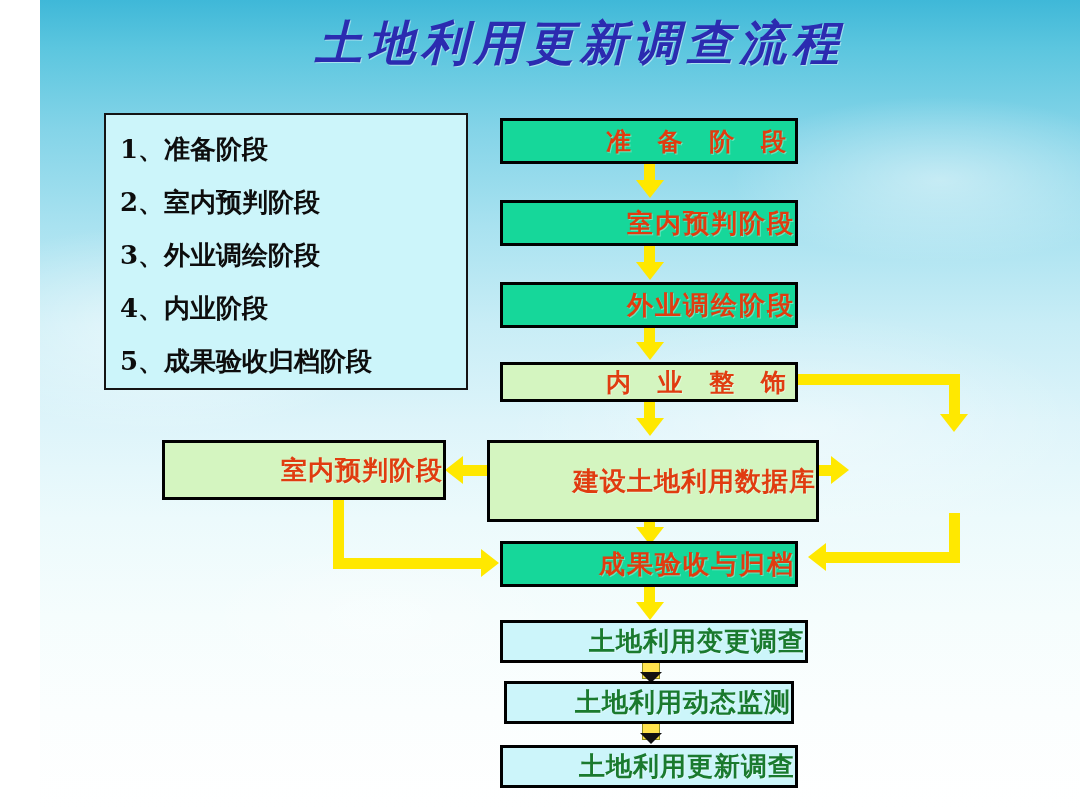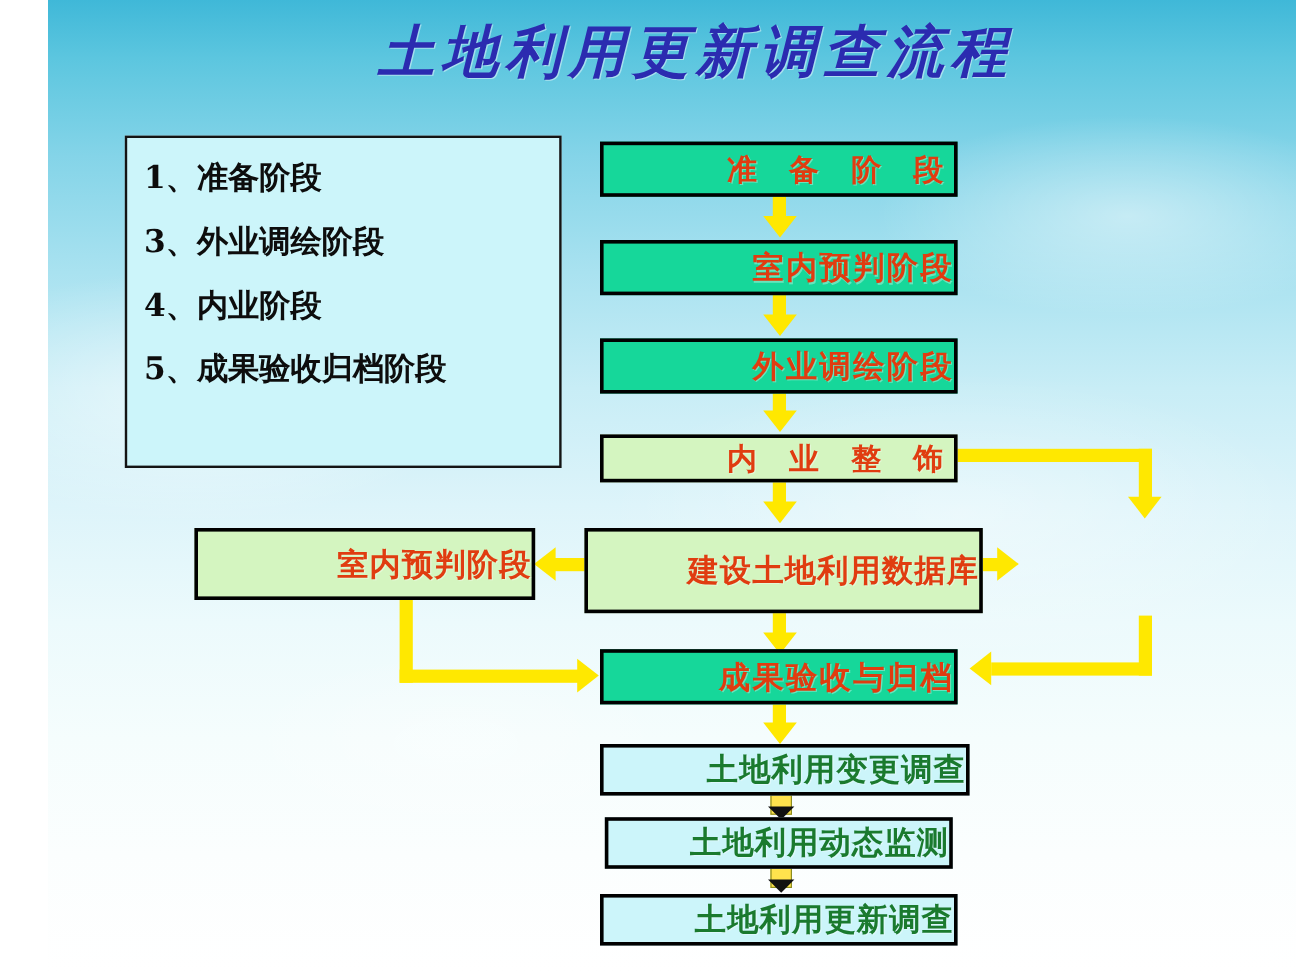--- a/index.html
+++ b/index.html
@@ -88,20 +88,21 @@
 </style>
 </head>
 <body>
 
 <div id="stage">
 
   <div class="title">土地利用更新调查流程</div>
 
   <div class="list-panel">
     <div class="list-item">1、准备阶段</div>
+    <div class="list-item">2、室内预判阶段</div>
     <div class="list-item">3、外业调绘阶段</div>
     <div class="list-item">4、内业阶段</div>
     <div class="list-item">5、成果验收归档阶段</div>
   </div>
 
   <div class="yline" style="left:757px;top:374px;width:163px;height:11px;"></div>
   <div class="yline" style="left:909px;top:374px;width:11px;height:45px;"></div>
   <div class="arrow-d" style="left:900px;top:414px;"></div>
 
   <div class="yline" style="left:909px;top:513px;width:11px;height:50px;"></div>
@@ -151,21 +152,21 @@
   </div>
 
   <div class="box green t-red" style="left:460px;top:282px;width:298px;height:46px;font-size:26px;letter-spacing:2px;">
     <span>外业调绘阶段</span>
   </div>
 
   <div class="box palegreen t-red" style="left:460px;top:362px;width:298px;height:40px;font-size:25px;letter-spacing:9px;">
     <span>内 业 整 饰</span>
   </div>
 
-  <div class="box palegreen t-red" style="left:447px;top:440px;width:332px;height:71px;font-size:26px;letter-spacing:1px;">
+  <div class="box palegreen t-red" style="left:447px;top:440px;width:332px;height:82px;font-size:26px;letter-spacing:1px;">
     <span>建设土地利用数据库</span>
   </div>
 
   <div class="box palegreen t-red" style="left:122px;top:440px;width:284px;height:60px;font-size:26px;letter-spacing:1px;">
     <span>室内预判阶段</span>
   </div>
 
 
   <div class="box green t-red" style="left:460px;top:541px;width:298px;height:46px;font-size:26px;letter-spacing:2px;">
     <span>成果验收与归档</span>

